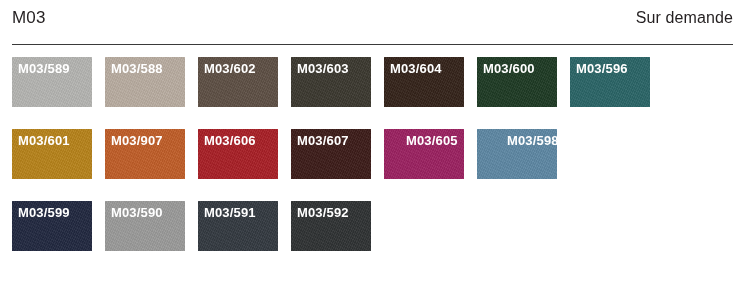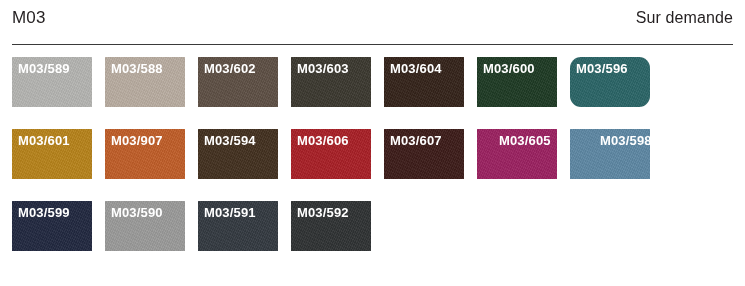--- a/index.html
+++ b/index.html
@@ -122,33 +122,30 @@
         </div>
         <div class="swatch" style="background: rgb(59, 56, 47);">
           <span class="swatch-label" style="color: rgb(255, 255, 255);">M03/603</span>
         </div>
         <div class="swatch" style="background: rgb(52, 35, 26);">
           <span class="swatch-label" style="color: rgb(255, 255, 255);">M03/604</span>
         </div>
         <div class="swatch" style="background: rgb(30, 58, 36);">
           <span class="swatch-label" style="color: rgb(255, 255, 255);">M03/600</span>
         </div>
-        <div class="swatch" style="background: rgb(42, 100, 102); border-radius: 11px;">
+        <div class="swatch" style="background: rgb(42, 100, 102);">
           <span class="swatch-label" style="color: rgb(255, 255, 255);">M03/596</span>
         </div>
       </div>
       <div class="swatch-row">
         <div class="swatch" style="background: rgb(182, 130, 26);">
           <span class="swatch-label" style="color: rgb(255, 255, 255);">M03/601</span>
         </div>
         <div class="swatch" style="background: rgb(191, 93, 40);">
           <span class="swatch-label" style="color: rgb(255, 255, 255);">M03/907</span>
-        </div>
-        <div class="swatch" style="background: rgb(66, 48, 31);">
-          <span class="swatch-label" style="color: rgb(255, 255, 255);">M03/594</span>
         </div>
         <div class="swatch" style="background: rgb(168, 31, 38);">
           <span class="swatch-label" style="color: rgb(255, 255, 255);">M03/606</span>
         </div>
         <div class="swatch" style="background: rgb(60, 28, 25);">
           <span class="swatch-label" style="color: rgb(255, 255, 255);">M03/607</span>
         </div>
         <div class="swatch" style="background: rgb(155, 33, 96);">
           <span class="swatch-label" style="color: rgb(255, 255, 255); padding-left: 16px;">M03/605</span>
         </div>

